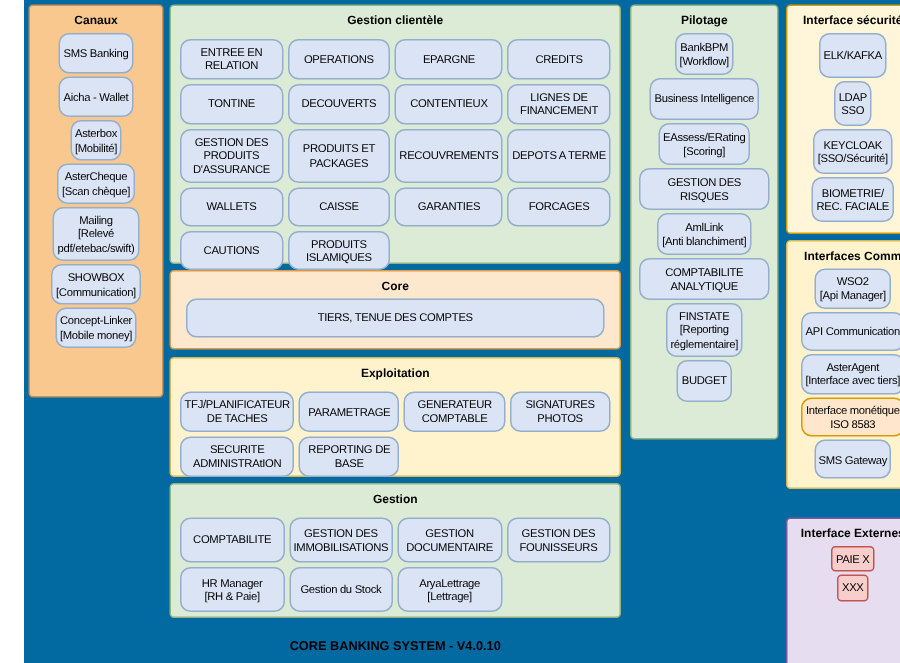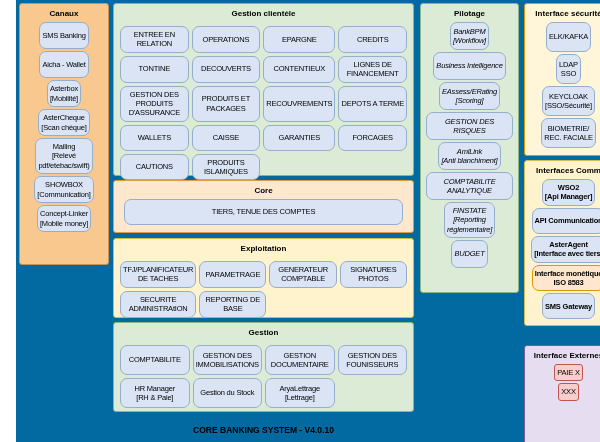--- a/index.html
+++ b/index.html
@@ -30,23 +30,23 @@
   .p-pilotage     { left:404px; top:3px;   width:99px;  height:290px; background:#dcebd5; border-color:#8fb584; }
   .p-securite     { left:508px; top:3px;   width:89px;  height:153px; background:#fff6d9; border-color:#d79b00; }
   .p-comm         { left:508px; top:160px; width:89px;  height:166px; background:#fff3cd; border-color:#d8b84f; }
   .p-externes     { left:508px; top:345px; width:89px;  height:106px; background:#e6def0; border-color:#7a5c96; }
 
   .p-canaux .box       { min-height:27px; }
   .p-clientele .box    { min-height:26px; }
   .p-core .box         { min-height:26px; }
   .p-exploitation .box { min-height:26px; }
   .p-gestion .box      { min-height:30px; }
-  .p-pilotage .box     { min-height:28px;font-style:italic; }
+  .p-pilotage .box     { min-height:28px; }
   .p-securite .box     { min-height:30px; }
-  .p-comm .box         { min-height:26px;font-weight:bold; }
+  .p-comm .box         { min-height:26px; }
 
   .box.orange-box { background:#ffe6cc; border-color:#d79b00; }
   .box.pink-box   { background:#f8cecc; border-color:#c0564f; border-radius:3px; min-height:16px; }
 
   .caption {
     position:absolute; left:97px; top:425px; width:301px;
     text-align:center; font-size:8.5px; font-weight:bold;
   }
 </style>
 </head>

